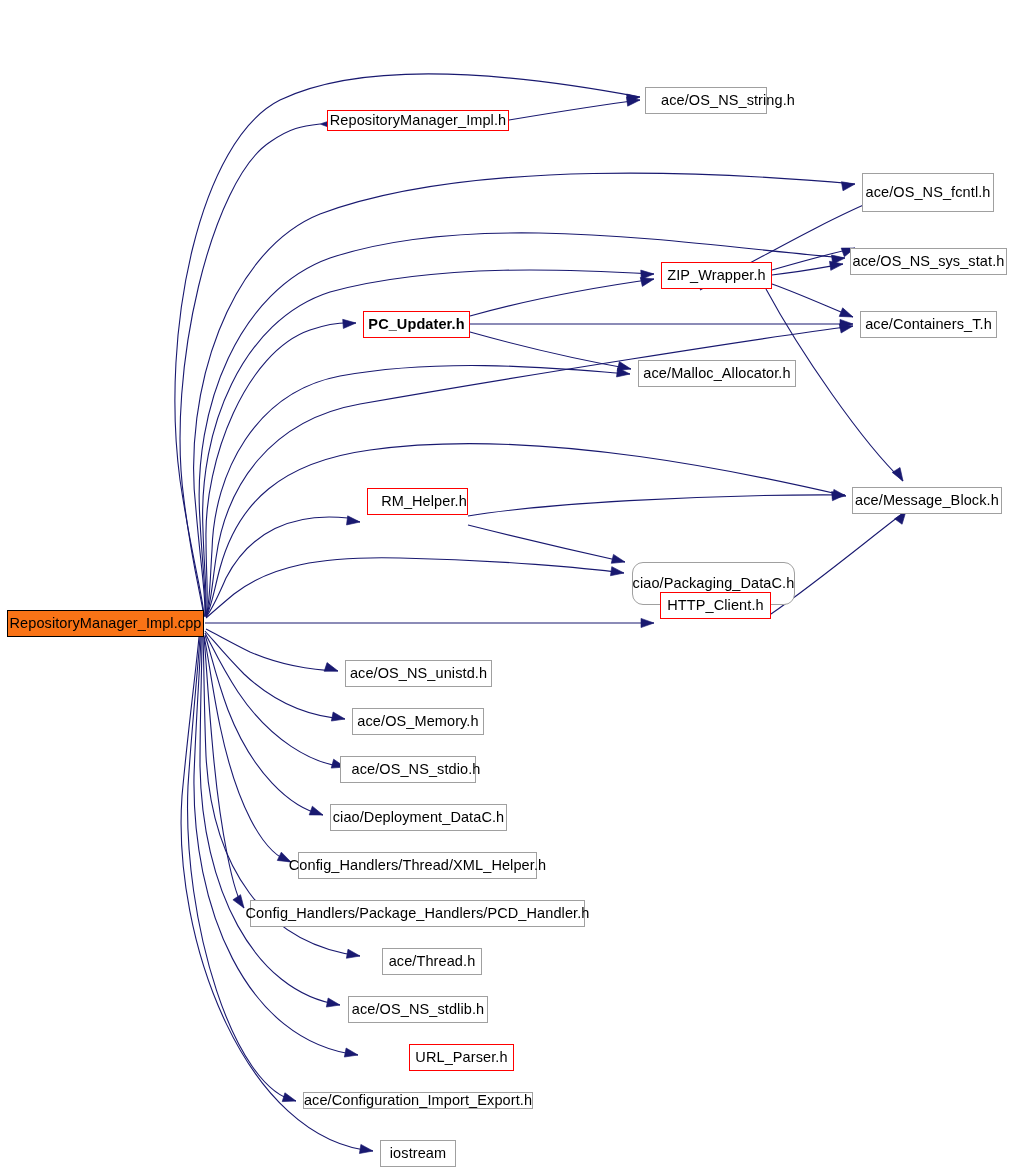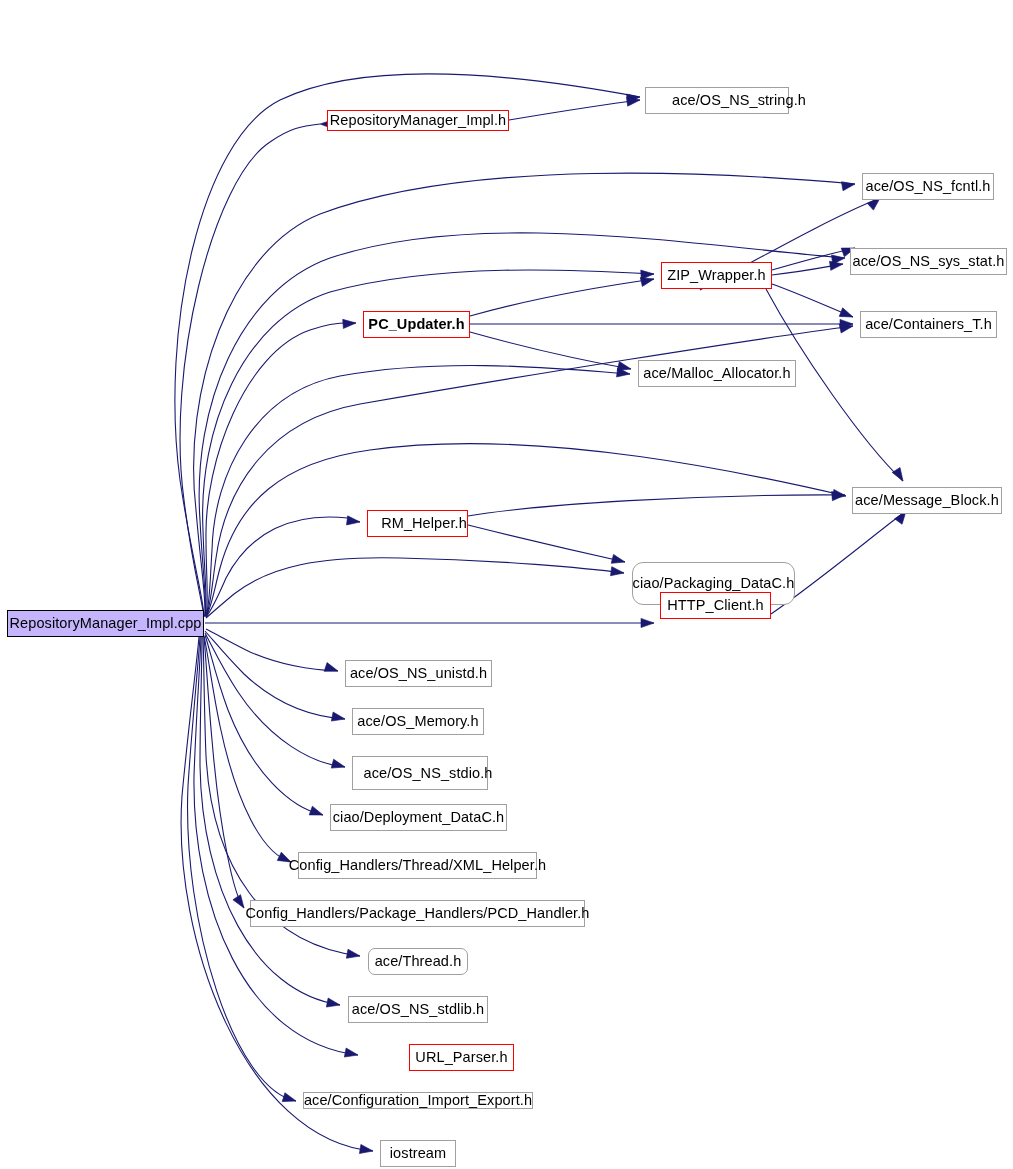--- a/index.html
+++ b/index.html
@@ -47,21 +47,21 @@
     font-size: 14.5px;
     color: #000000;
     letter-spacing: 0.1px;
     white-space: nowrap;
     line-height: 1;
   }
   .node-box.highlight {
     border: 1.5px solid #ff0000;
   }
   .node-box.root {
-    background: #c4b5fd;
+    background: #f97316;
     border: 1px solid #000000;
   }
   .node-label {
     pointer-events: none;
   }
 </style>
 </head>
 <body>
 
 <div id="graph-root">
@@ -141,72 +141,72 @@
         <polygon points="0,0 -13,-4.6 -13,4.6" class="arrow-head" transform="translate(906,511) rotate(306)"></polygon>
       </g>
   </svg>
   <div id="nodes-layer">
       <div class="node-box root" style="left: 7px; top: 610px; width: 197px; height: 27px;">
         <span class="node-label">RepositoryManager_Impl.cpp</span>
       </div>
       <div class="node-box highlight" style="left: 327px; top: 110px; width: 182px; height: 21px;">
         <span class="node-label">RepositoryManager_Impl.h</span>
       </div>
-      <div class="node-box" style="left: 645px; top: 87px; width: 144px; height: 27px; padding-left: 44px;">
+      <div class="node-box" style="left: 645px; top: 87px; width: 122px; height: 27px; padding-left: 44px;">
         <span class="node-label">ace/OS_NS_string.h</span>
       </div>
-      <div class="node-box" style="left: 862px; top: 173px; width: 132px; height: 27px;">
+      <div class="node-box" style="left: 862px; top: 173px; width: 132px; height: 39px;">
         <span class="node-label">ace/OS_NS_fcntl.h</span>
       </div>
       <div class="node-box" style="left: 850px; top: 248px; width: 157px; height: 27px;">
         <span class="node-label">ace/OS_NS_sys_stat.h</span>
       </div>
       <div class="node-box highlight" style="left: 661px; top: 262px; width: 111px; height: 27px; text-align: right;">
         <span class="node-label">ZIP_Wrapper.h</span>
       </div>
       <div class="node-box highlight" style="left: 363px; top: 311px; width: 107px; height: 27px; font-weight: bold;">
         <span class="node-label">PC_Updater.h</span>
       </div>
       <div class="node-box" style="left: 860px; top: 311px; width: 137px; height: 27px;">
         <span class="node-label">ace/Containers_T.h</span>
       </div>
       <div class="node-box" style="left: 638px; top: 360px; width: 158px; height: 27px;">
         <span class="node-label">ace/Malloc_Allocator.h</span>
       </div>
       <div class="node-box" style="left: 852px; top: 487px; width: 150px; height: 27px;">
         <span class="node-label">ace/Message_Block.h</span>
       </div>
-      <div class="node-box highlight" style="left: 367px; top: 510px; width: 101px; height: 27px; padding-left: 13px;">
+      <div class="node-box highlight" style="left: 367px; top: 488px; width: 101px; height: 27px; padding-left: 13px;">
         <span class="node-label">RM_Helper.h</span>
       </div>
       <div class="node-box" style="left: 632px; top: 562px; width: 163px; height: 43px; border-radius: 11px;">
         <span class="node-label">ciao/Packaging_DataC.h</span>
       </div>
       <div class="node-box highlight" style="left: 660px; top: 592px; width: 111px; height: 27px;">
         <span class="node-label">HTTP_Client.h</span>
       </div>
       <div class="node-box" style="left: 345px; top: 660px; width: 147px; height: 27px;">
         <span class="node-label">ace/OS_NS_unistd.h</span>
       </div>
       <div class="node-box" style="left: 352px; top: 708px; width: 132px; height: 27px;">
         <span class="node-label">ace/OS_Memory.h</span>
       </div>
-      <div class="node-box" style="left: 352px; top: 756px; width: 136px; height: 34px; padding-left: 16px;">
+      <div class="node-box" style="left: 340px; top: 756px; width: 136px; height: 27px; padding-left: 16px;">
         <span class="node-label">ace/OS_NS_stdio.h</span>
       </div>
       <div class="node-box" style="left: 330px; top: 804px; width: 177px; height: 27px;">
         <span class="node-label">ciao/Deployment_DataC.h</span>
       </div>
       <div class="node-box" style="left: 298px; top: 852px; width: 239px; height: 27px;">
         <span class="node-label">Config_Handlers/Thread/XML_Helper.h</span>
       </div>
       <div class="node-box" style="left: 250px; top: 900px; width: 335px; height: 27px;">
         <span class="node-label">Config_Handlers/Package_Handlers/PCD_Handler.h</span>
       </div>
-      <div class="node-box" style="left: 368px; top: 948px; width: 100px; height: 27px; border-radius: 7px;">
+      <div class="node-box" style="left: 382px; top: 948px; width: 100px; height: 27px;">
         <span class="node-label">ace/Thread.h</span>
       </div>
       <div class="node-box" style="left: 348px; top: 996px; width: 140px; height: 27px;">
         <span class="node-label">ace/OS_NS_stdlib.h</span>
       </div>
       <div class="node-box highlight" style="left: 365px; top: 1044px; width: 105px; height: 27px; margin-left: 44px;">
         <span class="node-label">URL_Parser.h</span>
       </div>
       <div class="node-box" style="left: 303px; top: 1092px; width: 230px; height: 17px;">
         <span class="node-label">ace/Configuration_Import_Export.h</span>

